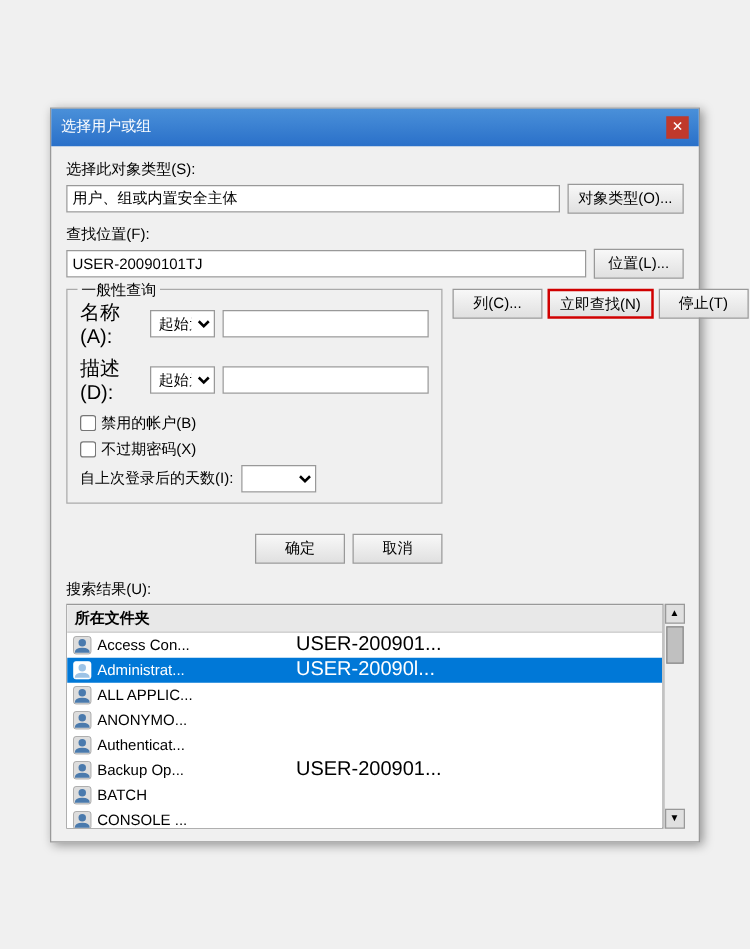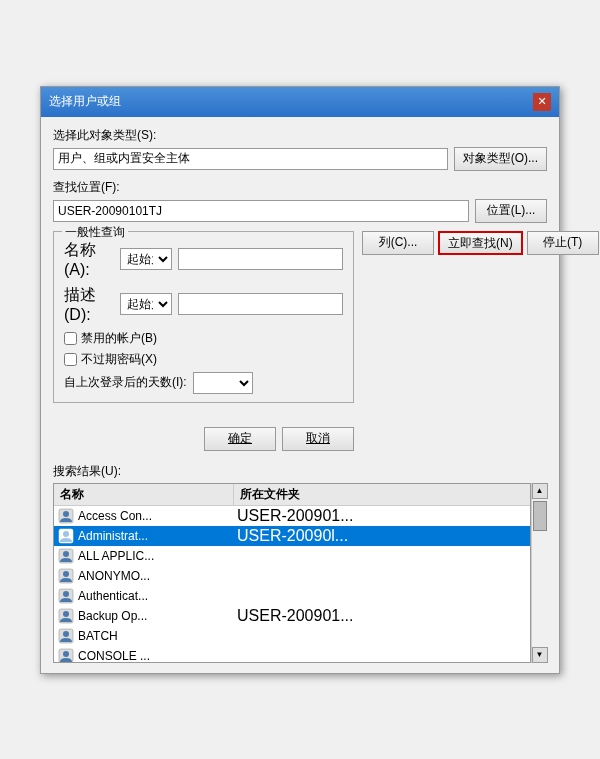--- a/index.html
+++ b/index.html
@@ -138,21 +138,20 @@
       gap: 6px;
       margin-top: 4px;
       font-size: 12px;
     }
     .btn-row {
       display: flex;
       justify-content: flex-end;
       gap: 6px;
       margin-top: 24px;
       margin-bottom: 8px;
-      text-decoration: underline;
     }
     .right-buttons {
       display: flex;
       flex-direction: row;
       gap: 4px;
       justify-content: flex-start;
       padding-top: 0;
     }
     .search-section {
       margin-top: 4px;
@@ -336,21 +335,20 @@
           </svg>
         </div>
       </div>
     </div>
 
     <div class="search-section">
       <div class="search-label">搜索结果(U):</div>
       <div style="display:flex;">
         <div class="results-container" style="flex:1;">
           <div class="results-header">
-            <div class="results-header-cell">名称</div>
             <div class="results-header-cell">所在文件夹</div>
           </div>
 
           <div id="results-list">
               <div class="result-row">
                 <div class="result-icon">
                   <svg width="16" height="16" viewBox="0 0 16 16">
       <rect x="1" y="1" width="14" height="14" rx="2" fill="#ddd" stroke="#888" stroke-width="0.5"></rect>
       <circle cx="8" cy="6" r="3" fill="#4a7aad"></circle>
       <path d="M2 14 Q2 10 8 10 Q14 10 14 14" fill="#4a7aad"></path>

